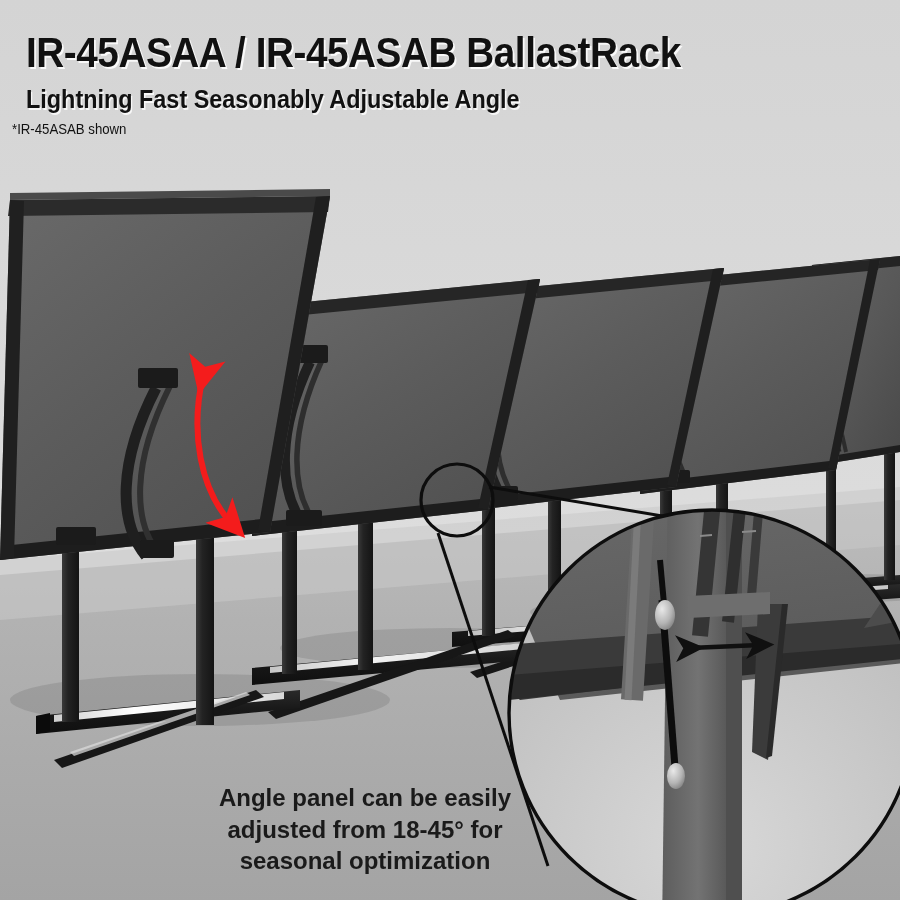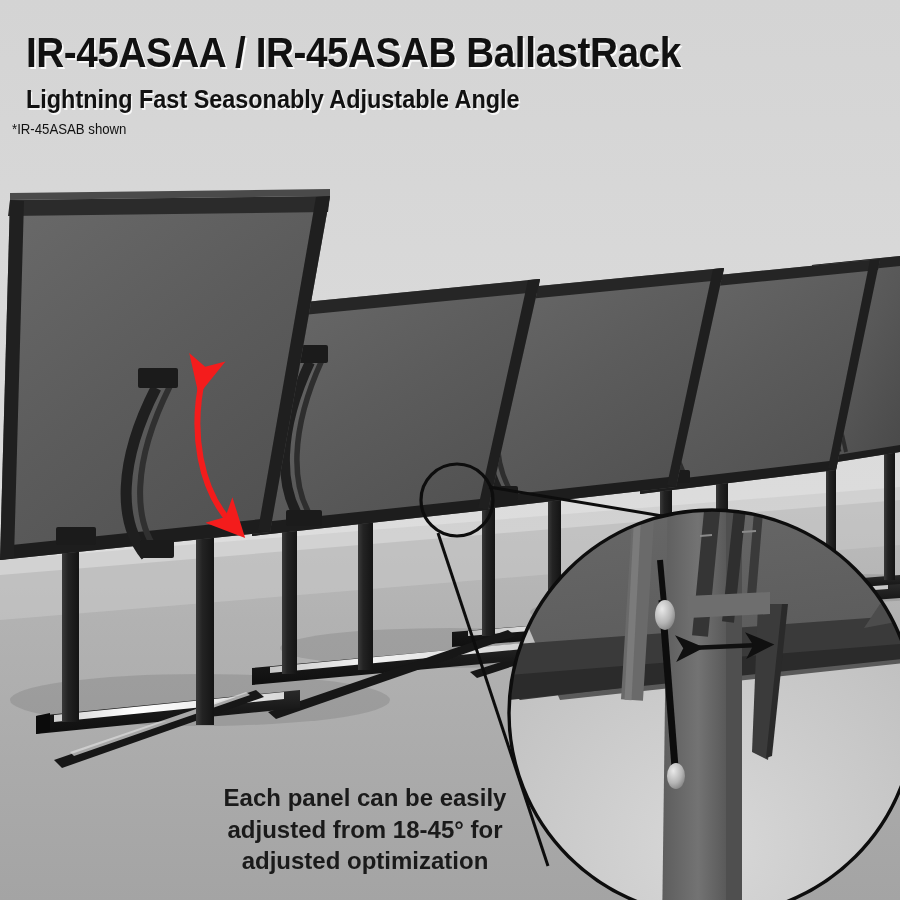--- a/index.html
+++ b/index.html
@@ -262,18 +262,18 @@
     </g>
   </svg>
 
   <div id="header">
     <div id="title">IR-45ASAA / IR-45ASAB BallastRack</div>
     <div id="subtitle">Lightning Fast Seasonably Adjustable Angle</div>
     <div id="footnote">*IR-45ASAB shown</div>
   </div>
 
   <div id="caption">
-    <div>Each panel can be easily</div>
+    <div>Angle panel can be easily</div>
     <div>adjusted from 18-45° for</div>
-    <div>adjusted optimization</div>
+    <div>seasonal optimization</div>
   </div>
 
 </div>
 
 </body></html>

